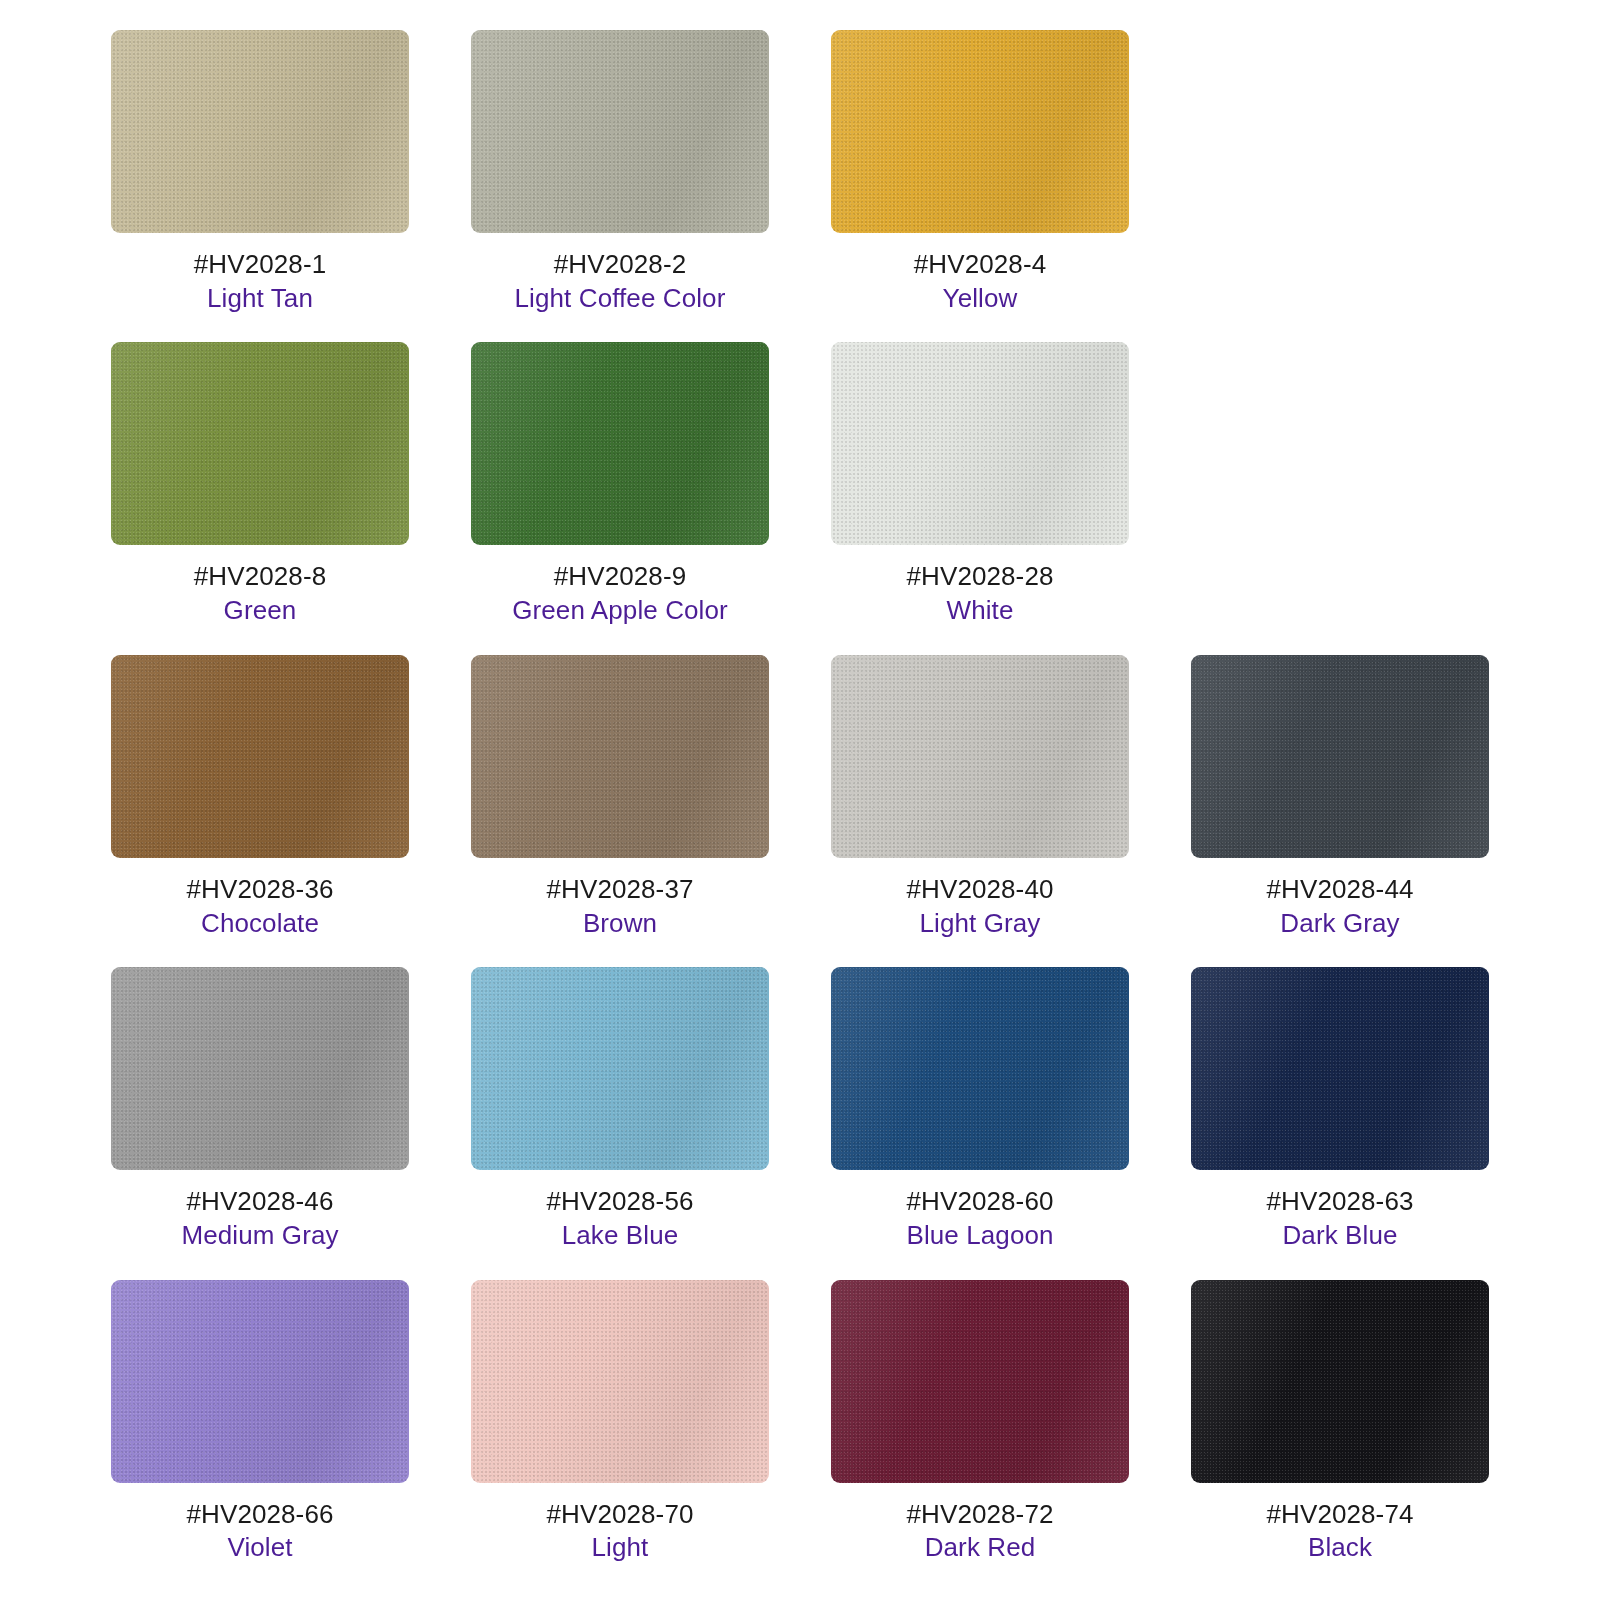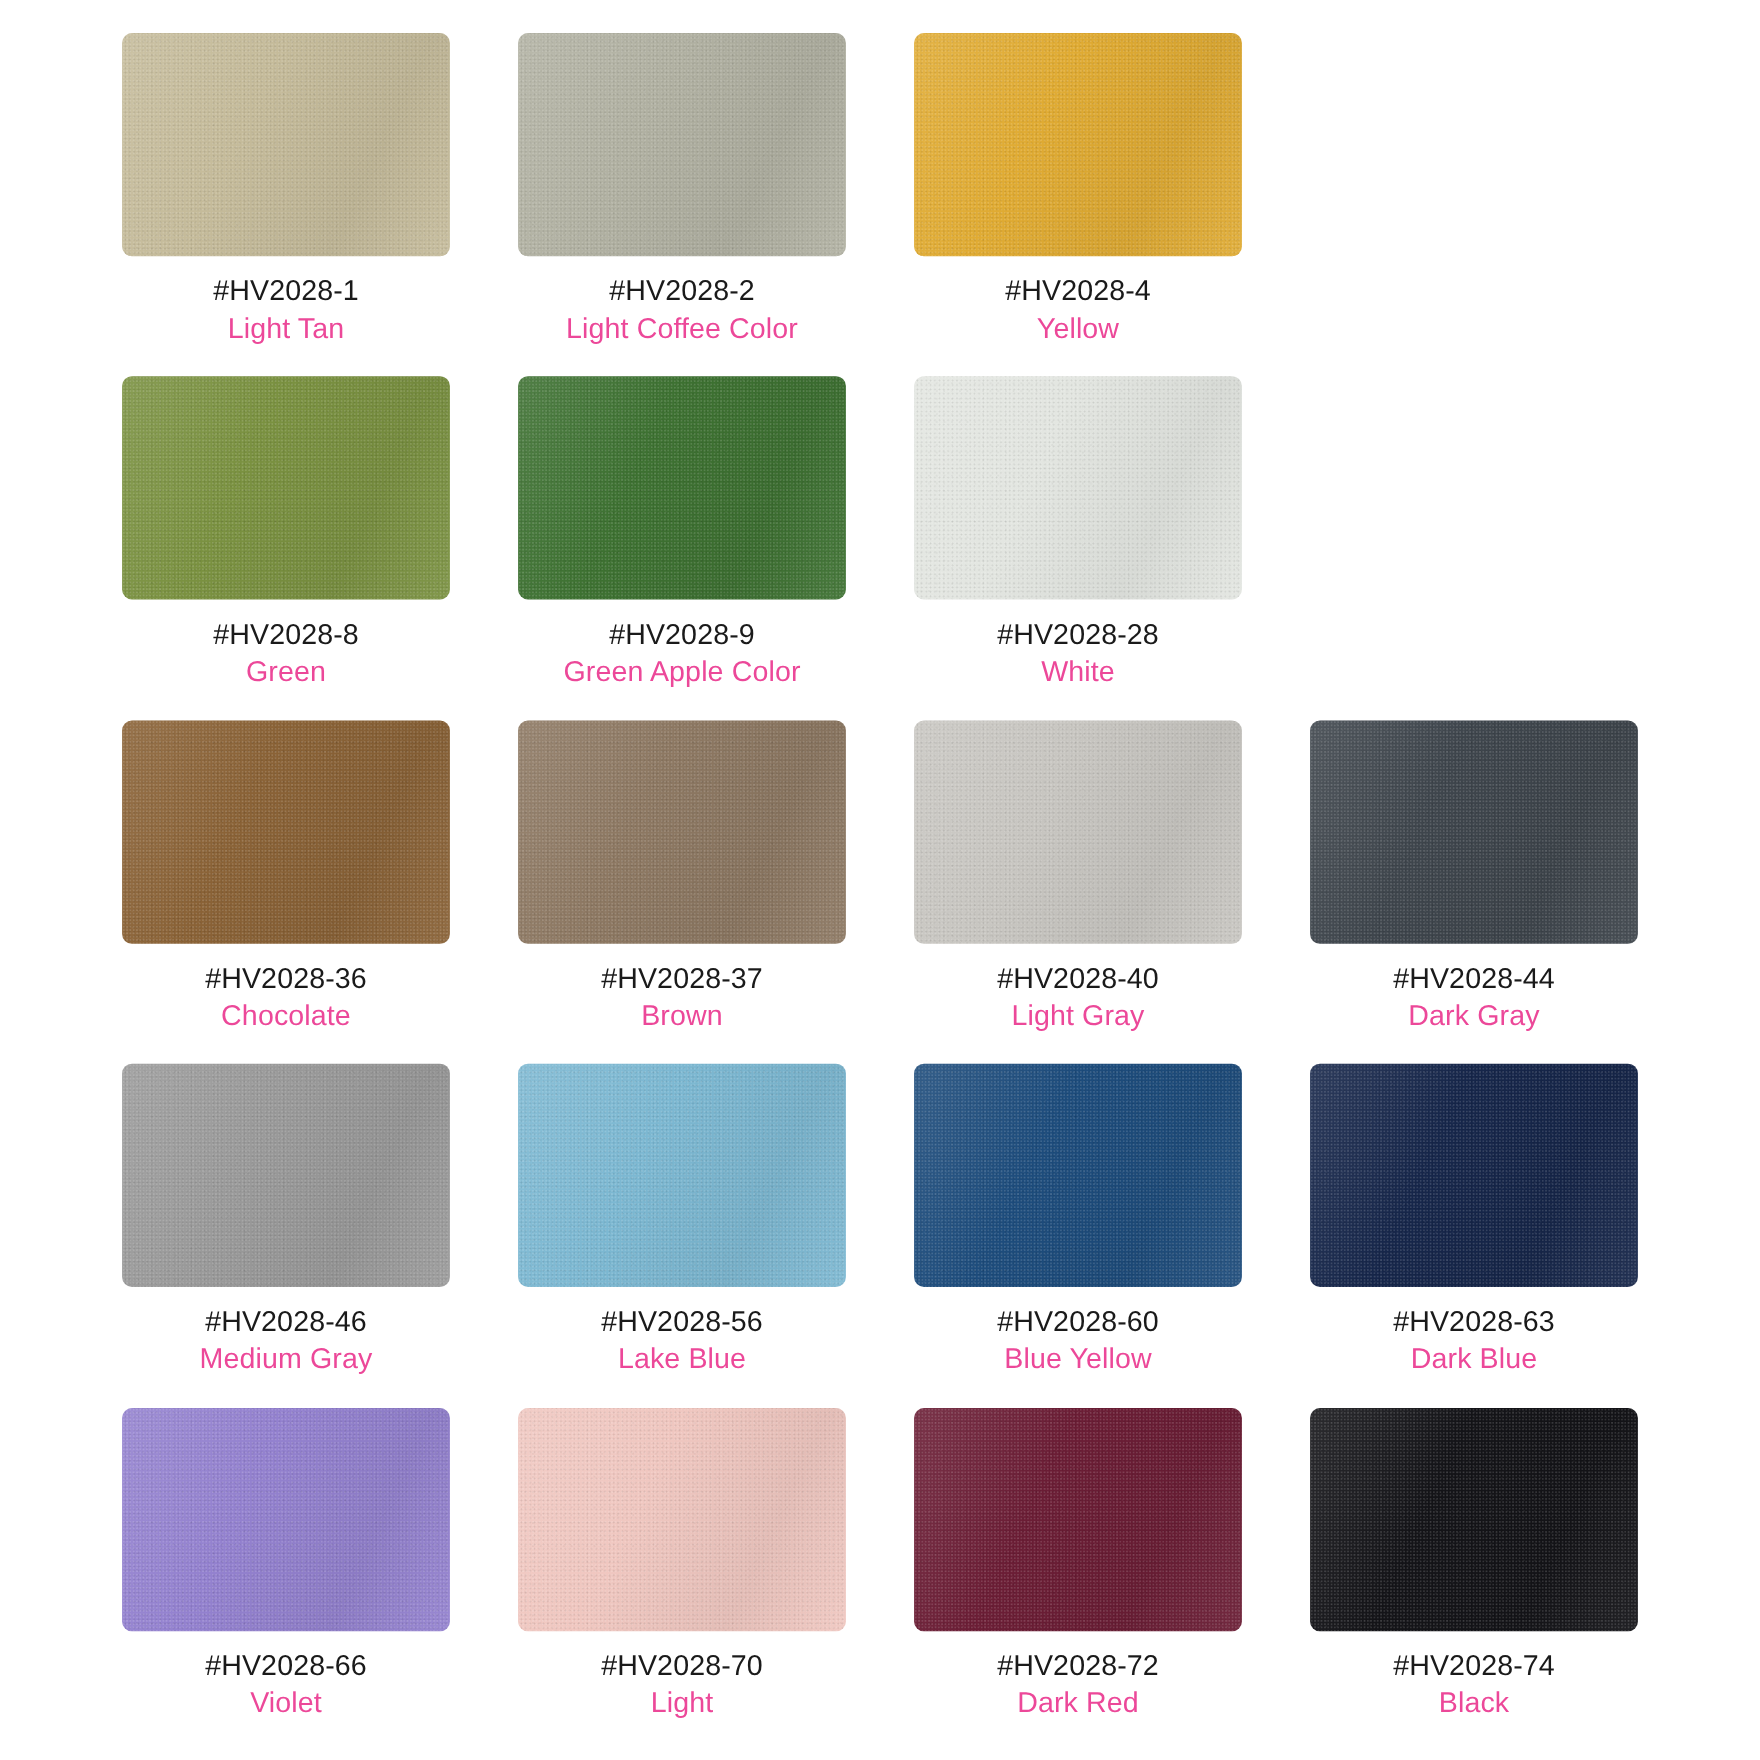--- a/index.html
+++ b/index.html
@@ -88,21 +88,21 @@
   .code {
     font-size: 26px;
     letter-spacing: 0.1px;
     color: #1a1a1a;
     white-space: nowrap;
   }
 
   .name {
     font-size: 26px;
     letter-spacing: 0.1px;
-    color: #ec4899;
+    color: #4c1d95;
     white-space: nowrap;
   }
 </style>
 </head>
 <body>
 
 <div class="swatch-sheet" id="sheet">
     <div class="swatch-row">
       <div class="swatch-cell">
         <div class="chip-wrap">
@@ -217,21 +217,21 @@
           <div class="code">#HV2028-56</div>
           <div class="name">Lake Blue</div>
         </div>
       </div>
       <div class="swatch-cell">
         <div class="chip-wrap">
           <div class="chip" style="background-color: rgb(29, 76, 124);"></div>
         </div>
         <div class="caption">
           <div class="code">#HV2028-60</div>
-          <div class="name">Blue Yellow</div>
+          <div class="name">Blue Lagoon</div>
         </div>
       </div>
       <div class="swatch-cell">
         <div class="chip-wrap">
           <div class="chip" style="background-color: rgb(22, 38, 74);"></div>
         </div>
         <div class="caption">
           <div class="code">#HV2028-63</div>
           <div class="name">Dark Blue</div>
         </div>

